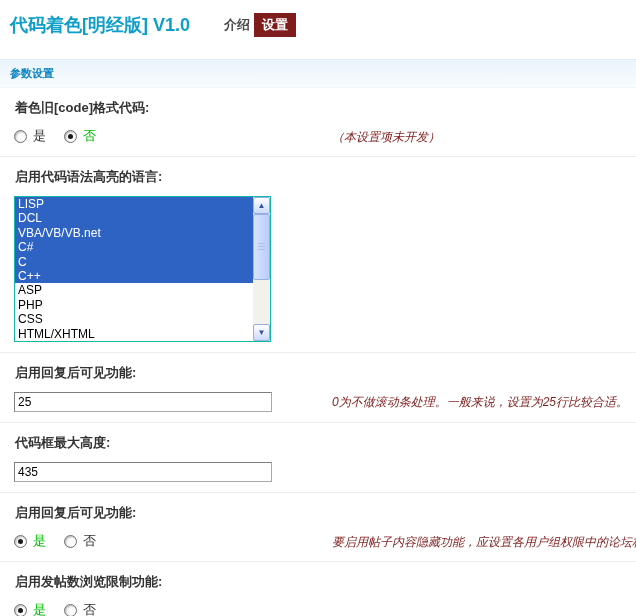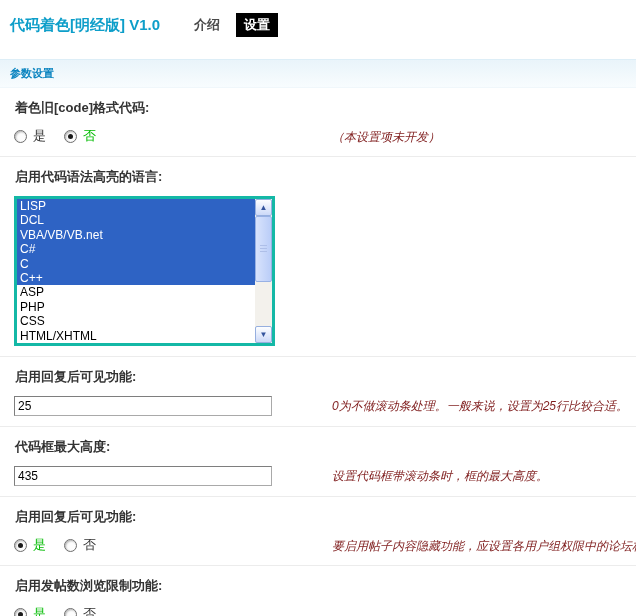--- a/index.html
+++ b/index.html
@@ -3,24 +3,24 @@
 <meta charset="utf-8">
 <style>
   html,body{margin:0;padding:0;}
   body{
     width:636px;height:616px;overflow:hidden;background:#fff;
     font-family:"Liberation Sans","DejaVu Sans",sans-serif;
     font-size:12px;color:#333;
   }
   
   .topbar{padding:13px 10px 0 10px;display:flex;align-items:center;}
-  .app-title{color:#0d9ec9;font-size:15px;font-weight:bold;letter-spacing:0;}
-  .tabs{margin-left:30px;display:flex;align-items:center;gap:12px;}
+  .app-title{color:#0d9ec9;font-size:18px;font-weight:bold;letter-spacing:0;}
+  .tabs{margin-left:30px;display:flex;align-items:center;}
   .tab{color:#4a4a4a;font-weight:bold;font-size:13px;cursor:pointer;padding:3px 4px;}
-  .tab.active{background:#000000;color:#fff;padding:3px 8px;}
+  .tab.active{background:#7f1d1d;color:#fff;padding:3px 8px;}
   
   .section-band{
     margin-top:22px;background:linear-gradient(#e9f4fa,#f8fcfe);
     border-top:1px solid #ddeef7;border-bottom:1px solid #f0f7fb;
     padding:6px 0 6px 10px;color:#0d85c0;font-weight:bold;font-size:11px;
   }
   
   .row{border-bottom:1px solid #ececec;padding:7px 0 10px 14px;}
   .row-label{font-weight:bold;font-size:13px;color:#333;margin:4px 0 10px 1px;}
   .row-body{display:flex;align-items:flex-start;}
@@ -34,21 +34,21 @@
     margin-right:6px;position:relative;flex:0 0 11px;
   }
   .radio.checked::after{
     content:"";position:absolute;left:3px;top:3px;width:5px;height:5px;
     border-radius:50%;background:#1a1a1a;
   }
   .opt-label{color:#333;font-size:13px;}
   .opt-label.on{color:#00bb00;}
   
   .listbox{
-    position:relative;width:238px;height:144px;border:3px solid #14b8a6;
+    position:relative;width:238px;height:144px;border:1px solid #14b8a6;
     background:#fff;overflow:hidden;padding-right:17px;
   }
   .lb-item{height:14.4px;line-height:14px;padding-left:3px;font-size:12px;color:#000;white-space:nowrap;cursor:default;}
   .lb-item.sel{background:#2e63c4;color:#fff;}
   .scrollbar{position:absolute;right:0;top:0;width:17px;height:100%;background:#f3f1ec;}
   .sb-btn{
     position:absolute;left:0;width:17px;height:17px;box-sizing:border-box;
     background:linear-gradient(#fdfeff,#ccd9f8);border:1px solid #96afdf;border-radius:2px;
     color:#33549c;font-size:8px;line-height:15px;text-align:center;cursor:pointer;
   }
@@ -123,21 +123,20 @@
       <div class="row-label">启用回复后可见功能:</div>
       <div class="row-body">
         <div class="control"><input class="text-input" type="text" value="25" style=""></div>
         <div class="note">0为不做滚动条处理。一般来说，设置为25行比较合适。</div>
       </div>
     </div>
     <div class="row">
       <div class="row-label">代码框最大高度:</div>
       <div class="row-body">
         <div class="control"><input class="text-input" type="text" value="435" style=""></div>
-        <div class="note">设置代码框带滚动条时，框的最大高度。</div>
       </div>
     </div>
     <div class="row">
       <div class="row-label">启用回复后可见功能:</div>
       <div class="row-body">
         <div class="control"><label class="radio-opt">
             <span class="radio checked"></span>
             <span class="opt-label on">是</span>
           </label><label class="radio-opt">
             <span class="radio"></span>

